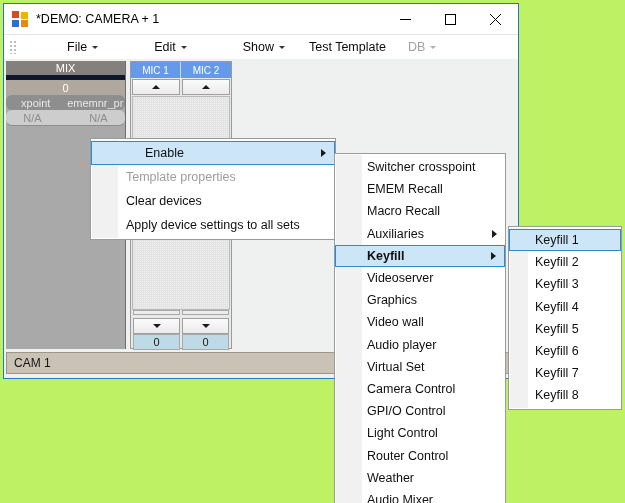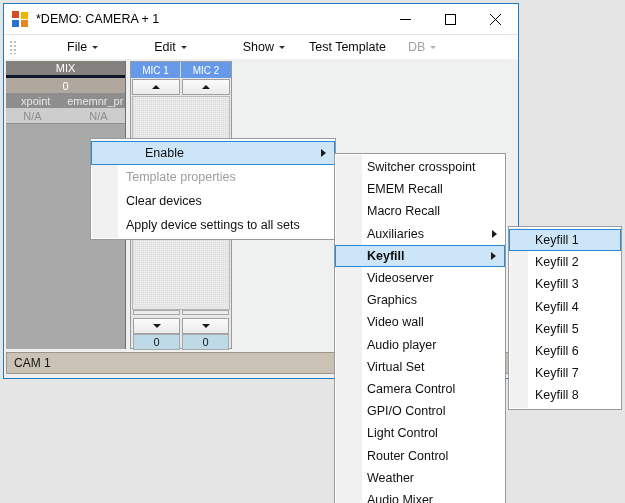--- a/index.html
+++ b/index.html
@@ -6,21 +6,21 @@
     margin: 0;
     padding: 0;
     background: #ffffff;
     font-family: "Liberation Sans", sans-serif;
   }
   #screen {
     position: relative;
     width: 625px;
     height: 503px;
     overflow: hidden;
-    background: #e5e5e5;
+    background: #bef264;
   }
 
   
   .window {
     position: absolute;
     left: 3px;
     top: 3px;
     width: 516px;
     height: 376px;
     background: #ffffff;
@@ -126,28 +126,28 @@
   .panel-left {
     position: absolute;
     left: 2px;
     top: 2px;
     width: 120px;
     height: 288px;
     background: #a9a9a9;
     border-right: 1px solid #6f6f6f;
     box-sizing: border-box;
   }
-  .lp-row { display: flex; width: 100%; box-sizing: border-box; }
+  .lp-row { display: flex; width: 100%; box-sizing: border-box; border-radius: 6px; }
   .lp-mix {
     height: 14px;
     background: #84807d;
     color: #ffffff;
     font-size: 11px;
     display: flex; align-items: center; justify-content: center;
-    border-bottom: 3px solid #0f172a;
+    border-bottom: 5px solid #0f172a;
   }
   .lp-zero {
     height: 15px;
     background: #b0a89e;
     color: #ffffff;
     font-size: 11px;
     display: flex; align-items: center; justify-content: center;
   }
   .lp-head {
     height: 15px;

